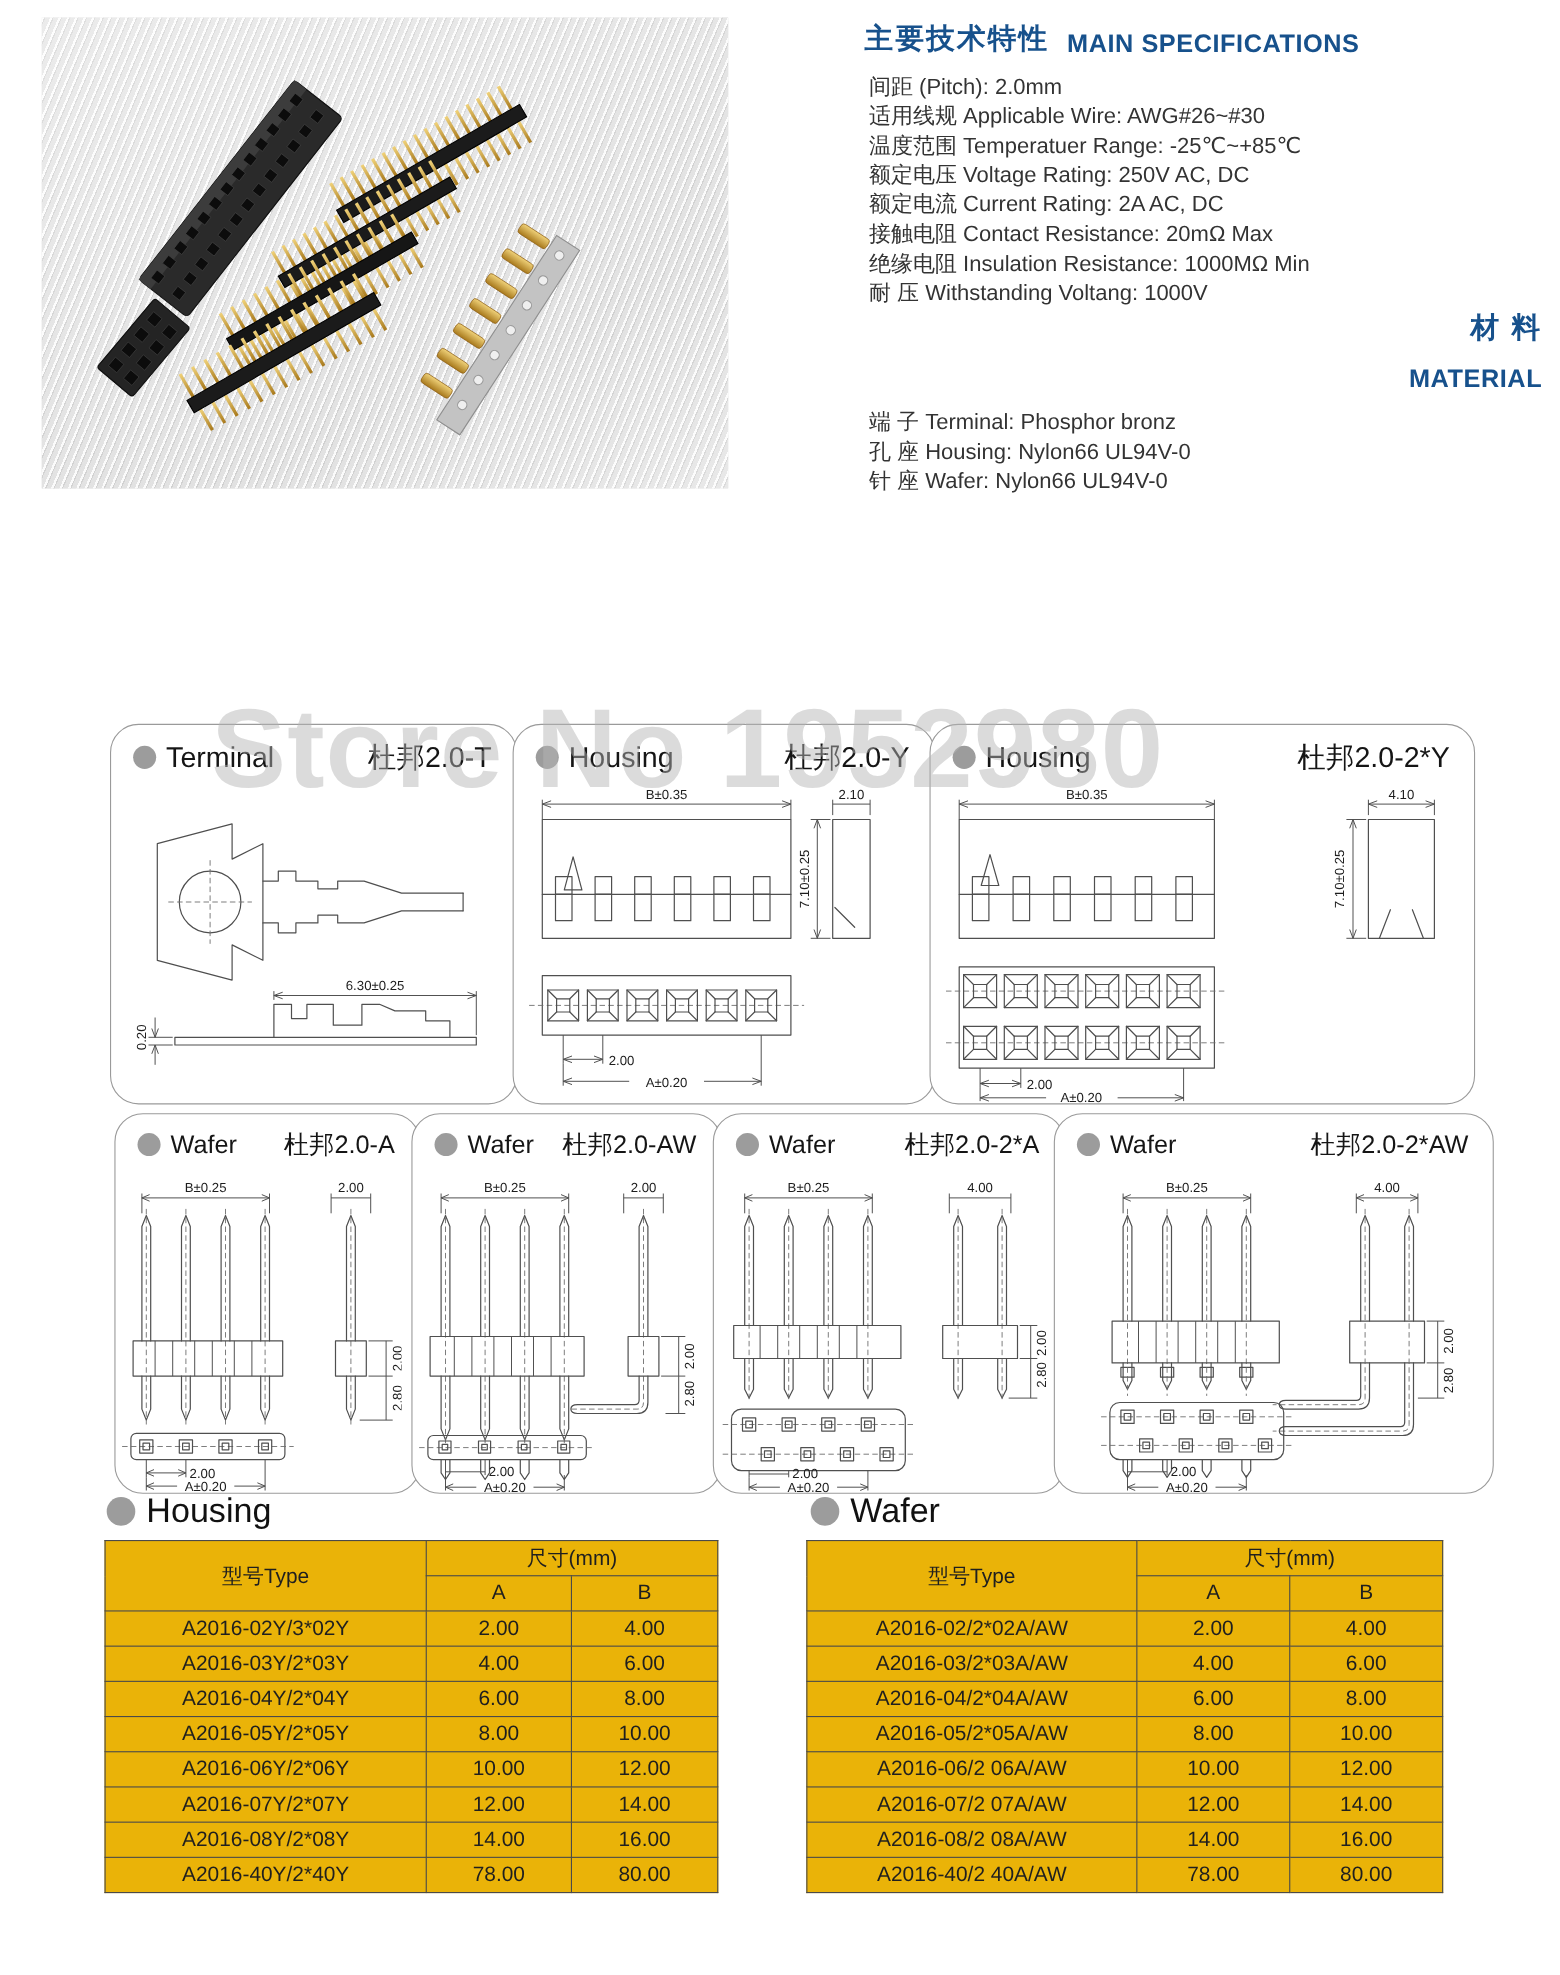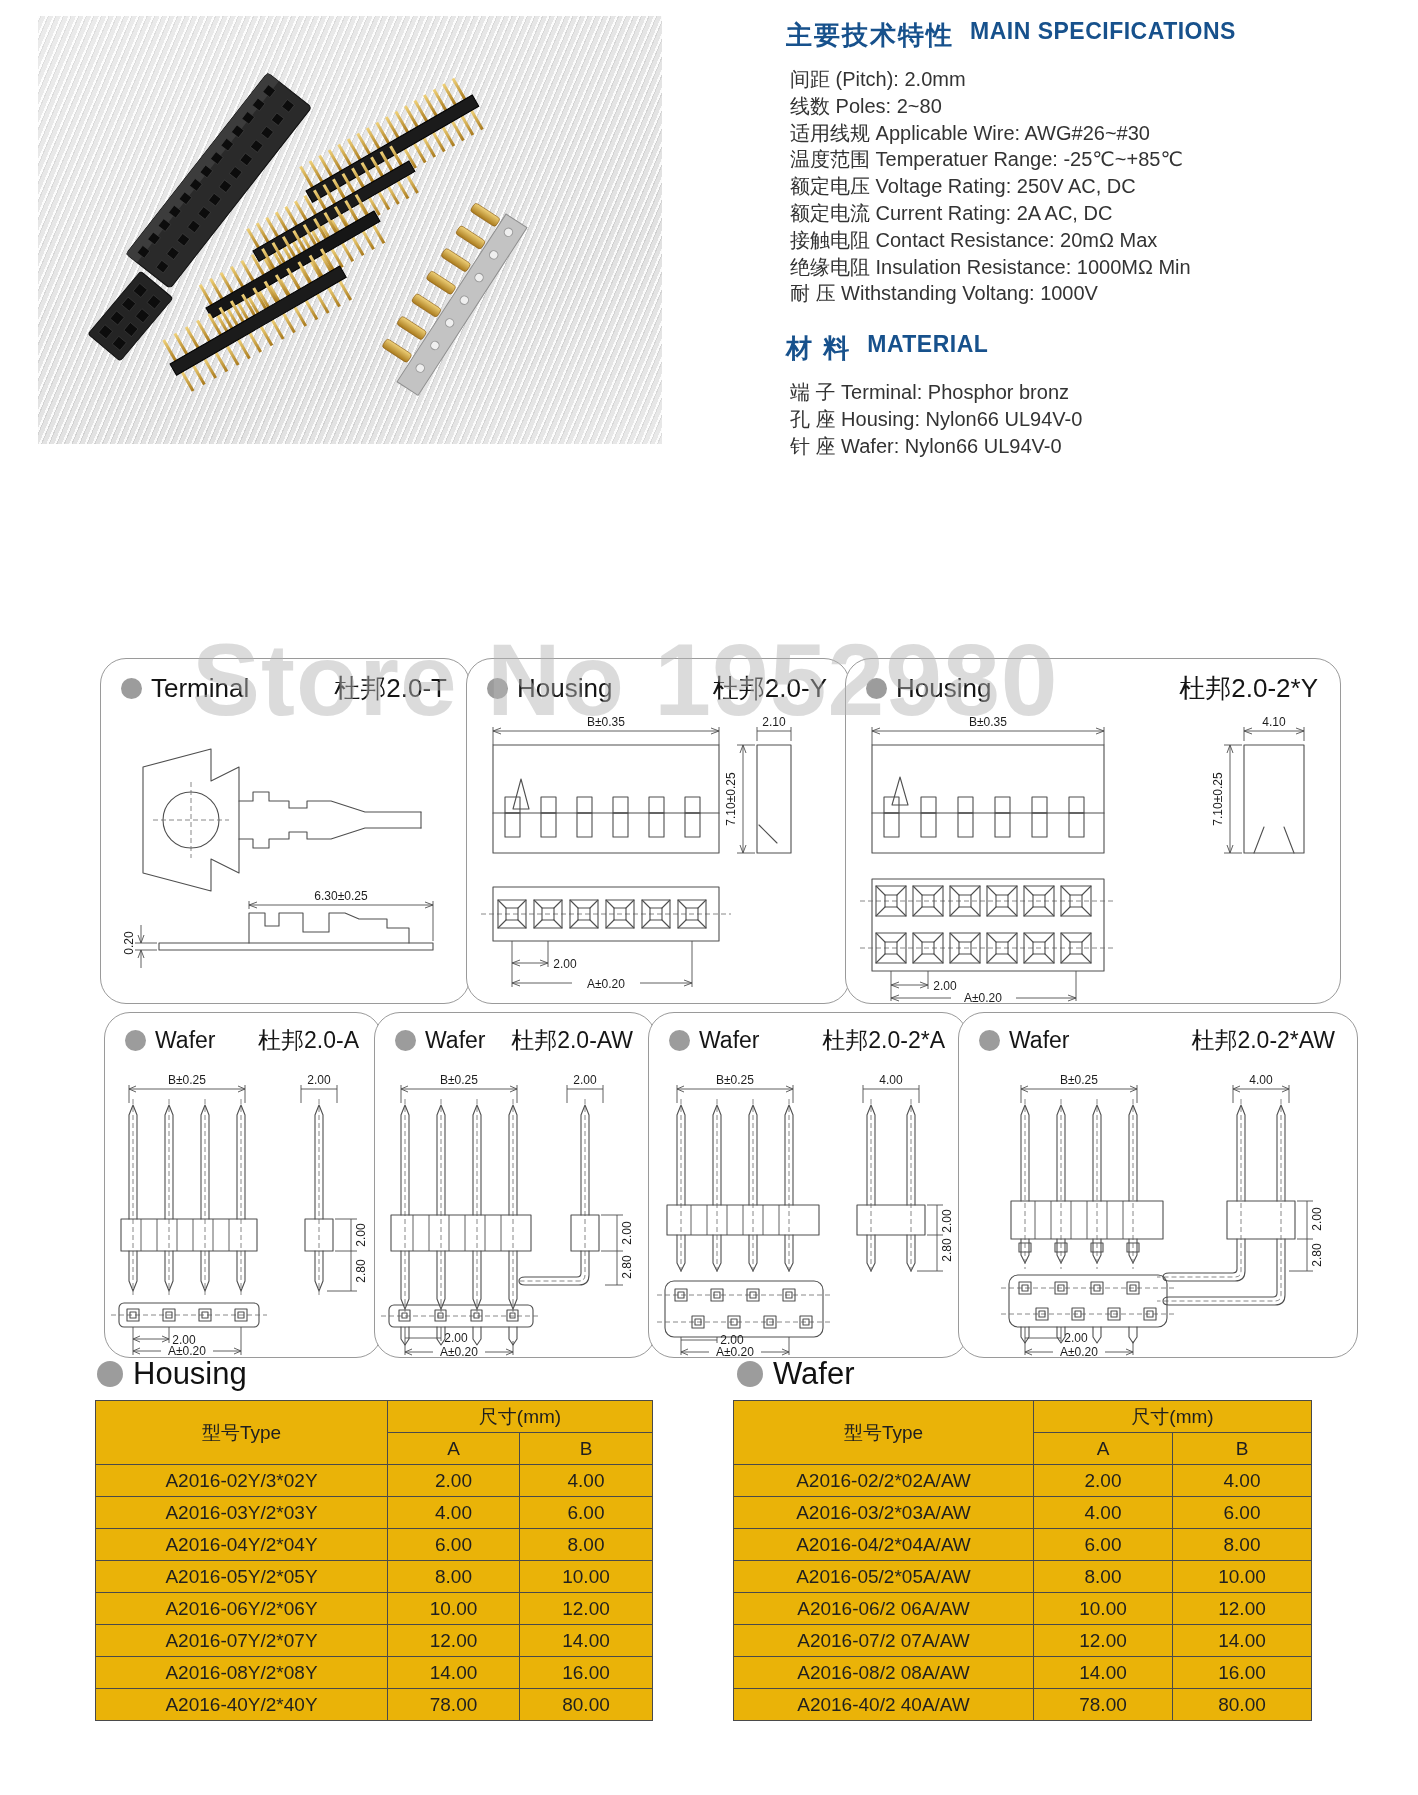--- a/index.html
+++ b/index.html
@@ -9,26 +9,26 @@
   
   .photo{position:absolute;left:38px;top:16px;width:624px;height:428px;
          background-color:#e9e9e9;
          background-image:
            repeating-linear-gradient(113deg, rgba(255,255,255,.85) 0 2px, rgba(175,175,175,.30) 2px 3px, rgba(228,228,228,.55) 3px 7px),
            linear-gradient(155deg,#f4f4f4 0%,#dedede 70%,#eeeeee 100%);}
   .photo svg{position:absolute;left:0;top:0;}
 
   
   .specs{position:absolute;left:786px;top:18px;width:616px;}
-  .sec-title{display:flex;align-items:flex-start;gap:16px;font-weight:bold;color:#17518c;}
+  .sec-title{display:flex;align-items:flex-end;gap:16px;font-weight:bold;color:#17518c;}
   .sec-title .zh{font-size:26px;letter-spacing:2px;}
   .sec-title .en{font-size:23px;letter-spacing:.5px;}
   .spec-list{list-style:none;margin:13px 0 0 4px;padding:0;font-size:20px;line-height:26.8px;color:#333;}
   .spec-list li{white-space:nowrap;}
-  .mat-title{margin-top:24px;}
+  .mat-title{flex-direction:column;}
 
   
   .panel{position:absolute;border:1.6px solid #9a9a9a;border-radius:26px;background:#fff;padding-left:16px;}
   .panel-head{position:absolute;top:12px;left:20px;right:22px;display:flex;align-items:center;gap:9px;}
   .bullet{width:21px;height:21px;border-radius:50%;background:#9c9c9c;flex:none;}
   .panel-name{font-size:26px;color:#151515;}
   .panel-model{font-size:26px;color:#151515;margin-left:auto;white-space:nowrap;}
   .row2 .panel-name,.row2 .panel-model{font-size:23px;}
   .panel svg{position:absolute;left:0;top:46px;}
 
@@ -297,21 +297,20 @@
   </div>
 
   <div class="specs">
     <div class="sec-title">
       <span class="zh">主要技术特性</span>
       <span class="en">MAIN SPECIFICATIONS</span>
     </div>
     <ul class="spec-list">
 
     <li>间距 (Pitch):  2.0mm</li>
-        <li>线数 Poles:  2~80</li>
         <li>适用线规 Applicable Wire:  AWG#26~#30</li>
         <li>温度范围 Temperatuer Range:  -25℃~+85℃</li>
         <li>额定电压 Voltage Rating:  250V AC, DC</li>
         <li>额定电流 Current Rating:  2A AC, DC</li>
         <li>接触电阻 Contact Resistance:  20mΩ  Max</li>
         <li>绝缘电阻 Insulation Resistance:  1000MΩ  Min</li>
         <li>耐  压 Withstanding Voltang:  1000V</li>
       </ul>
     <div class="sec-title mat-title">
       <span class="zh">材  料</span>

